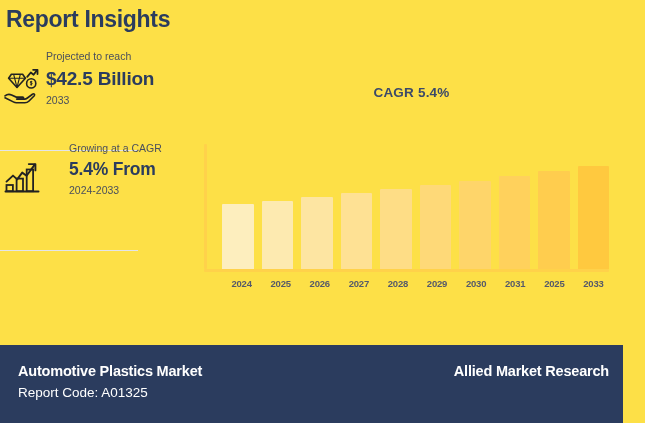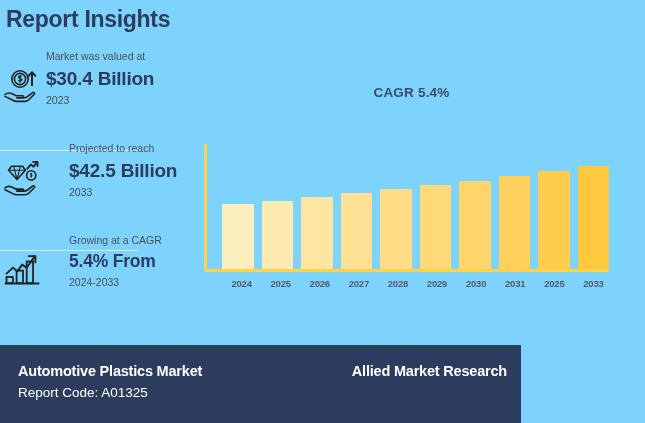--- a/index.html
+++ b/index.html
@@ -4,21 +4,21 @@
 <style>
   html,body{margin:0;padding:0;}
   body{
     width:645px;height:423px;
     background:#f7f7f8;
     font-family:"Liberation Sans", sans-serif;
     overflow:hidden;
     position:relative;
     color:#2b3c5e;
   }
-  #page{position:absolute;inset:0;background:#7dd3fc;}
+  #page{position:absolute;inset:0;background:#fde047;}
 
   
   .page-title{
     position:absolute;left:6px;top:6px;
     font-size:23px;font-weight:bold;letter-spacing:-0.3px;
     color:#2b3c5e;
   }
 
   
   .insights{position:absolute;left:0;top:40px;width:190px;}
@@ -86,58 +86,40 @@
     position:absolute;left:32px;top:238px;width:391px;
     display:flex;gap:0;
   }
   .xlabel{
     flex:1;text-align:center;font-size:9.5px;font-weight:bold;
     color:#55596a;letter-spacing:-0.2px;
   }
 
   
   .footer{
-    position:absolute;left:0;bottom:0;width:521px;height:78px;
+    position:absolute;left:0;bottom:0;width:623px;height:78px;
     background:#2b3c5e;color:#ffffff;
   }
   .footer-left{position:absolute;left:18px;top:16px;}
   .footer-right{position:absolute;right:14px;top:16px;text-align:right;}
   .f-strong{font-size:14.5px;font-weight:bold;letter-spacing:-0.2px;line-height:1.5;}
   .f-normal{font-size:13.5px;font-weight:400;line-height:1.55;}
 </style>
 </head>
 <body>
 
 <div id="page">
 
   <div class="page-title">Report Insights</div>
 
   <div class="insights">
 
     <div class="divider d1"></div>
     <div class="divider d2"></div>
 
-    <div class="insight">
-      <div class="insight-icon">
-        <svg width="42" height="40" viewBox="0 0 42 40" fill="none" stroke="#222" stroke-width="1.6">
-          <circle cx="17" cy="13" r="8.2"></circle>
-          <circle cx="17" cy="13" r="5.6"></circle>
-          <path d="M17 9.2v7.6M18.9 10.4c-.6-.7-3.2-.9-3.4.7-.2 1.5 3.4 1.1 3.4 2.6 0 1.5-2.8 1.5-3.5.6" stroke-width="1.3"></path>
-          <path d="M29 20V6.5" stroke-width="2"></path>
-          <path d="M25.2 10.4 29 6.2l3.8 4.2" stroke-width="2" stroke-linejoin="round" fill="none"></path>
-          <path d="M2 28.5c2-1.6 4.4-1.9 6.6-.9l4.6 2.1h6.4c1.4 0 1.4 2 0 2h-5" stroke-linecap="round"></path>
-          <path d="M13.6 31.7h7.8c1.2 0 2.1-.4 3-1.1l5.4-4c1-.8 2.4.6 1.5 1.7l-5.5 5.5c-1.1 1.1-2.4 1.6-3.9 1.6h-8.5c-1.2 0-2.1-.3-3.1-.9L2 30.4" stroke-linecap="round" stroke-linejoin="round"></path>
-        </svg>
-      </div>
-      <div class="insight-body">
-        <div class="insight-label">Market was valued at</div>
-        <div class="insight-value">$30.4 Billion</div>
-        <div class="insight-sub">2023</div>
-      </div>
-    </div>
 
     <div class="insight">
       <div class="insight-icon">
         <svg width="42" height="40" viewBox="0 0 42 40" fill="none" stroke="#222" stroke-width="1.6">
           <path d="M8.4 8.2h11.2l2.8 4.1-8.4 9.2-8.4-9.2z" stroke-linejoin="round"></path>
           <path d="M5.6 12.3h16.8M10.6 8.2l3.4 13.3M17.4 8.2 14 21.5" stroke-width="1.1"></path>
           <circle cx="28.2" cy="17.4" r="4.6"></circle>
           <path d="M28.2 15.1v4.6M29.3 15.7c-.4-.4-2-.6-2.1.4s2.1.7 2.1 1.6c0 .9-1.7.9-2.1.4" stroke-width="1"></path>
           <path d="M24.2 10.9l3.6-4.4 2.8 2.2 3.4-4.6" stroke-width="1.8" stroke-linejoin="round" stroke-linecap="round"></path>
           <path d="M30.1 3.8h4.4v4.3" stroke-width="1.8" stroke-linejoin="round" stroke-linecap="round"></path>

